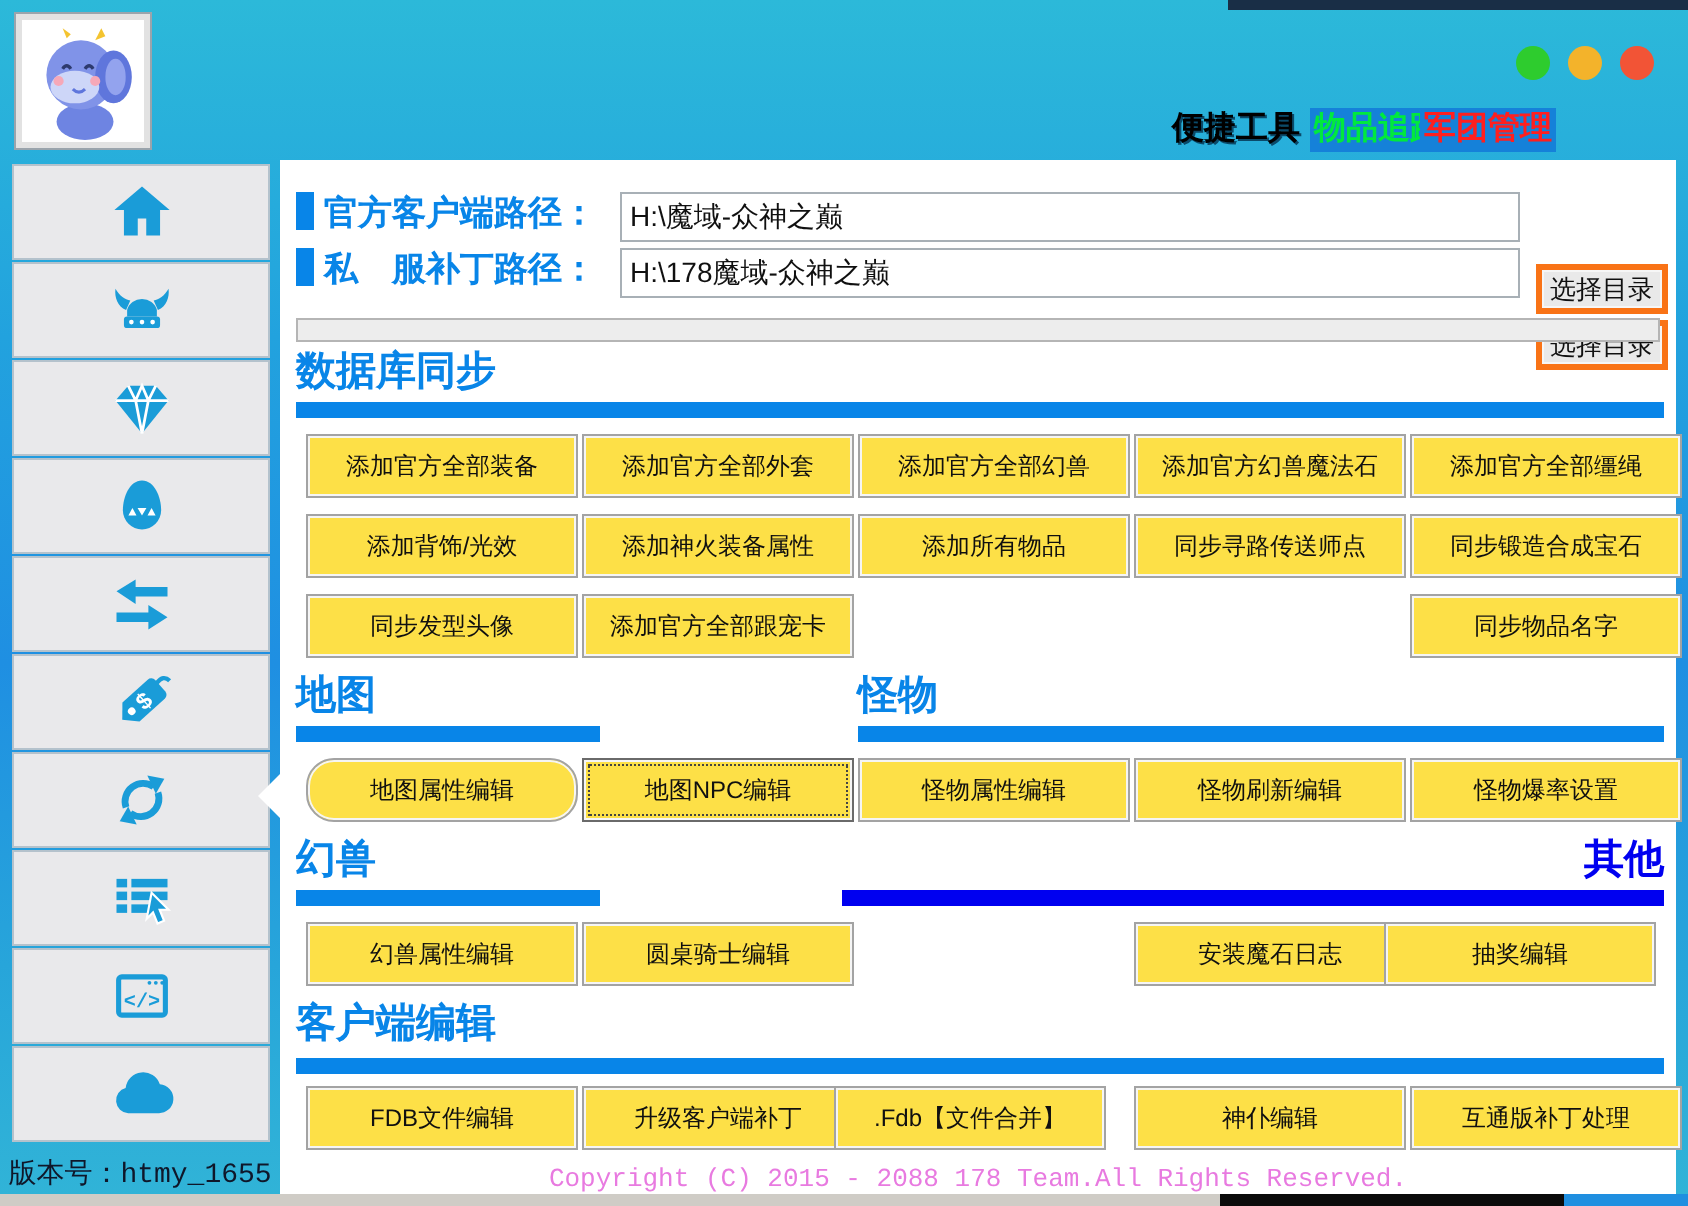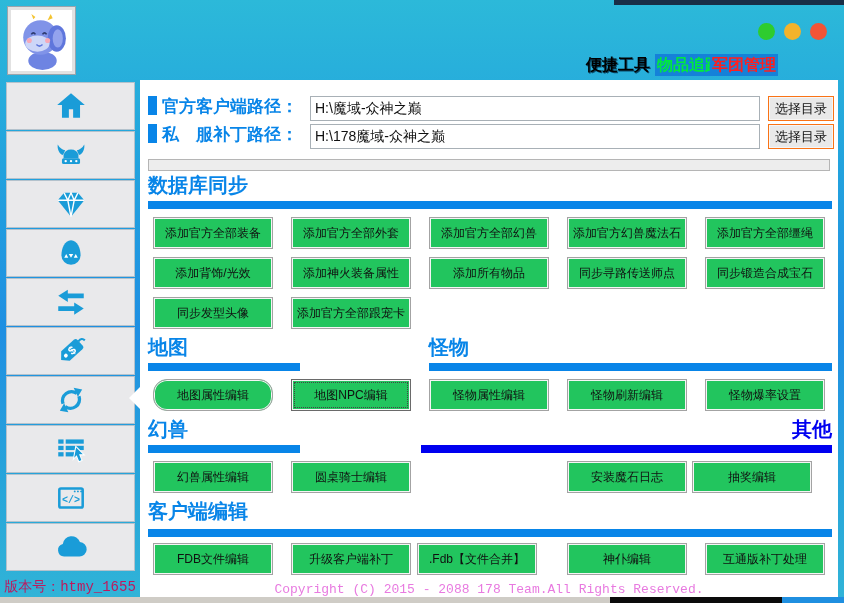--- a/index.html
+++ b/index.html
@@ -23,38 +23,38 @@
   .menu-tools { left:586px; color:#000000; text-shadow:1px 1px 0 #0a4a6a; }
   .menu-track { left:655px; color:#00e93e; background:#1581d9; padding:0 2px; }
   .menu-legion{ left:710px; color:#ff1f1f; background:#1581d9; padding:0 2px; }
 
   
   .side-btn { left:6px; width:129px; height:48px; background:#e9e9eb; border:1px solid #b4c2cc;
               display:flex; align-items:center; justify-content:center; cursor:pointer; }
   .side-btn svg { width:34px; height:34px; }
   .active-wedge { left:129px; top:387px; width:0; height:0;
     border-right:11px solid #ffffff; border-top:11px solid transparent; border-bottom:11px solid transparent; }
-  .version { left:0; top:578px; width:140px; text-align:center; color:#be185d;
+  .version { left:0; top:578px; width:140px; text-align:center; color:#0f172a;
              font-family:"Liberation Mono", monospace; font-size:14px; }
 
   
   .content { left:140px; top:80px; width:698px; height:517px; background:#ffffff; }
   .path-label { font-size:17px; font-weight:bold; color:#0885e8; height:26px; line-height:26px; white-space:nowrap; }
   .path-label .bar-block { display:inline-block; width:9px; height:19px; background:#0885e8; vertical-align:-3px; margin-right:5px; }
   .path-input { left:170px; width:450px; height:25px; border:1px solid #a8b0b6; background:#fff;
                 font-size:14px; color:#101010; padding:6px 4px; font-family:"Liberation Sans",sans-serif; }
-  .browse-btn { left:628px; width:66px; height:25px; background:#e9e9e9; border:1px solid #f97316;
+  .browse-btn { left:628px; width:66px; height:25px; background:#e9e9e9; border:3px solid #f97316;
                 box-shadow:inset 0 0 0 1px #f6f6f6; font-size:13px; color:#101010; cursor:pointer;
-                font-family:"Liberation Sans",sans-serif; }
+                font-family:"Liberation Sans",sans-serif;margin-top:36px; }
   .progress { left:8px; top:79px; width:682px; height:12px; background:#ededed; border:1px solid #b5b5b5; }
   .sec-title { font-size:20px; font-weight:bold; color:#0885e8; white-space:nowrap; }
   .sec-title.other { color:#0000f0; text-align:right; }
   .sec-bar { height:8px; background:#0885e8; }
   .sec-bar.other { background:#0000f0; }
-  .gbtn { width:120px; height:32px; background:#22c55e; border:1px solid #a3a3a3;
+  .gbtn { width:136px; height:32px; background:#fde047; border:1px solid #a3a3a3;
           box-shadow:inset 0 0 0 1px #f5f5f5; font-size:12px; color:#101010;
           display:flex; align-items:center; justify-content:center; cursor:pointer; white-space:nowrap;
           font-family:"Liberation Sans",sans-serif; }
   .gbtn.focused { outline:1px dotted #444; outline-offset:-4px; border-color:#6a6a6a; }
   .copyright { left:0; top:502px; width:698px; text-align:center; color:#e87ae0;
                font-family:"Liberation Mono", monospace; font-size:13px; }
 
   
   .strip-gray  { left:0;   top:597px; width:610px; height:6px; background:#cfccc6; }
   .strip-black { left:610px; top:597px; width:172px; height:6px; background:#0b0b0b; }
@@ -201,20 +201,21 @@
   <button class="abs gbtn" style="left:565px; top:137px;">添加官方全部缰绳</button>
 
   <button class="abs gbtn" style="left:13px;  top:177px;">添加背饰/光效</button>
   <button class="abs gbtn" style="left:151px; top:177px;">添加神火装备属性</button>
   <button class="abs gbtn" style="left:289px; top:177px;">添加所有物品</button>
   <button class="abs gbtn" style="left:427px; top:177px;">同步寻路传送师点</button>
   <button class="abs gbtn" style="left:565px; top:177px;">同步锻造合成宝石</button>
 
   <button class="abs gbtn" style="left:13px;  top:217px;">同步发型头像</button>
   <button class="abs gbtn" style="left:151px; top:217px;">添加官方全部跟宠卡</button>
+  <button class="abs gbtn" style="left:565px; top:217px;">同步物品名字</button>
 
   <div class="abs sec-title" style="left:8px;   top:254px;">地图</div>
   <div class="abs sec-title" style="left:289px; top:254px;">怪物</div>
   <div class="abs sec-bar" style="left:8px;   top:283px; width:152px;"></div>
   <div class="abs sec-bar" style="left:289px; top:283px; width:403px;"></div>
 
   <button class="abs gbtn" style="left:13px;  top:299px;border-radius:14px;">地图属性编辑</button>
   <button class="abs gbtn focused" style="left:151px; top:299px;">地图NPC编辑</button>
   <button class="abs gbtn" style="left:289px; top:299px;">怪物属性编辑</button>
   <button class="abs gbtn" style="left:427px; top:299px;">怪物刷新编辑</button>

